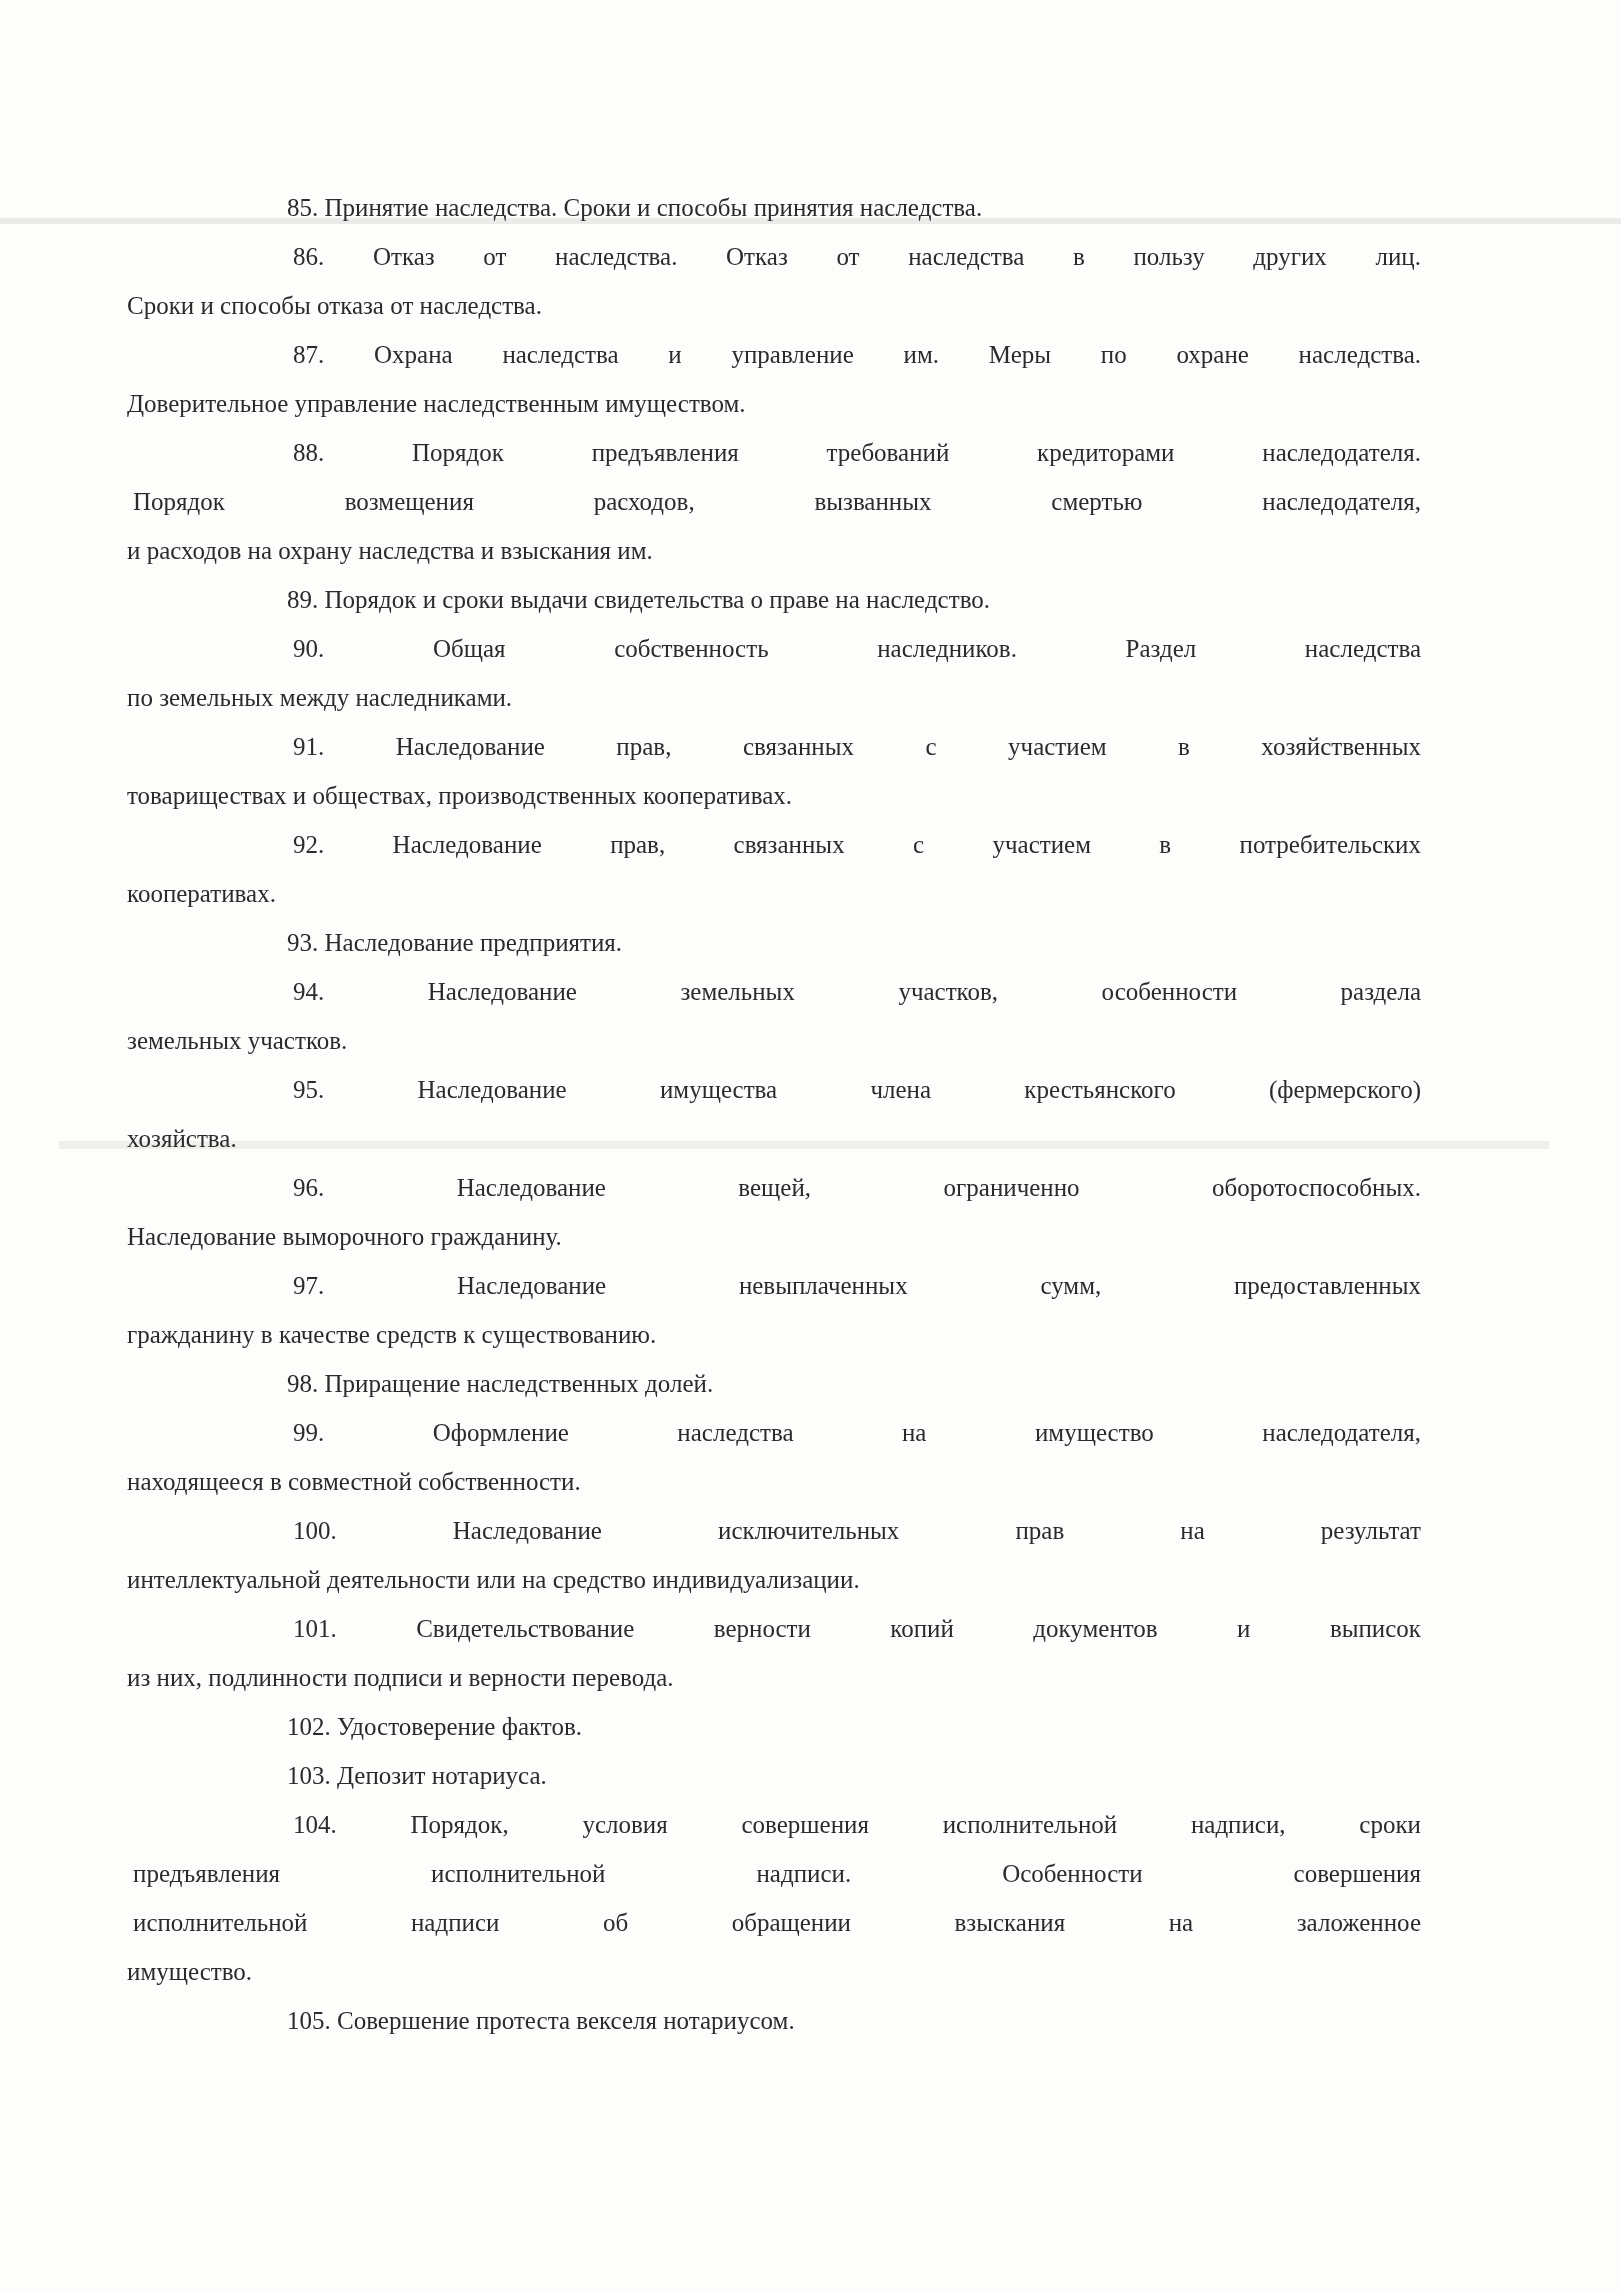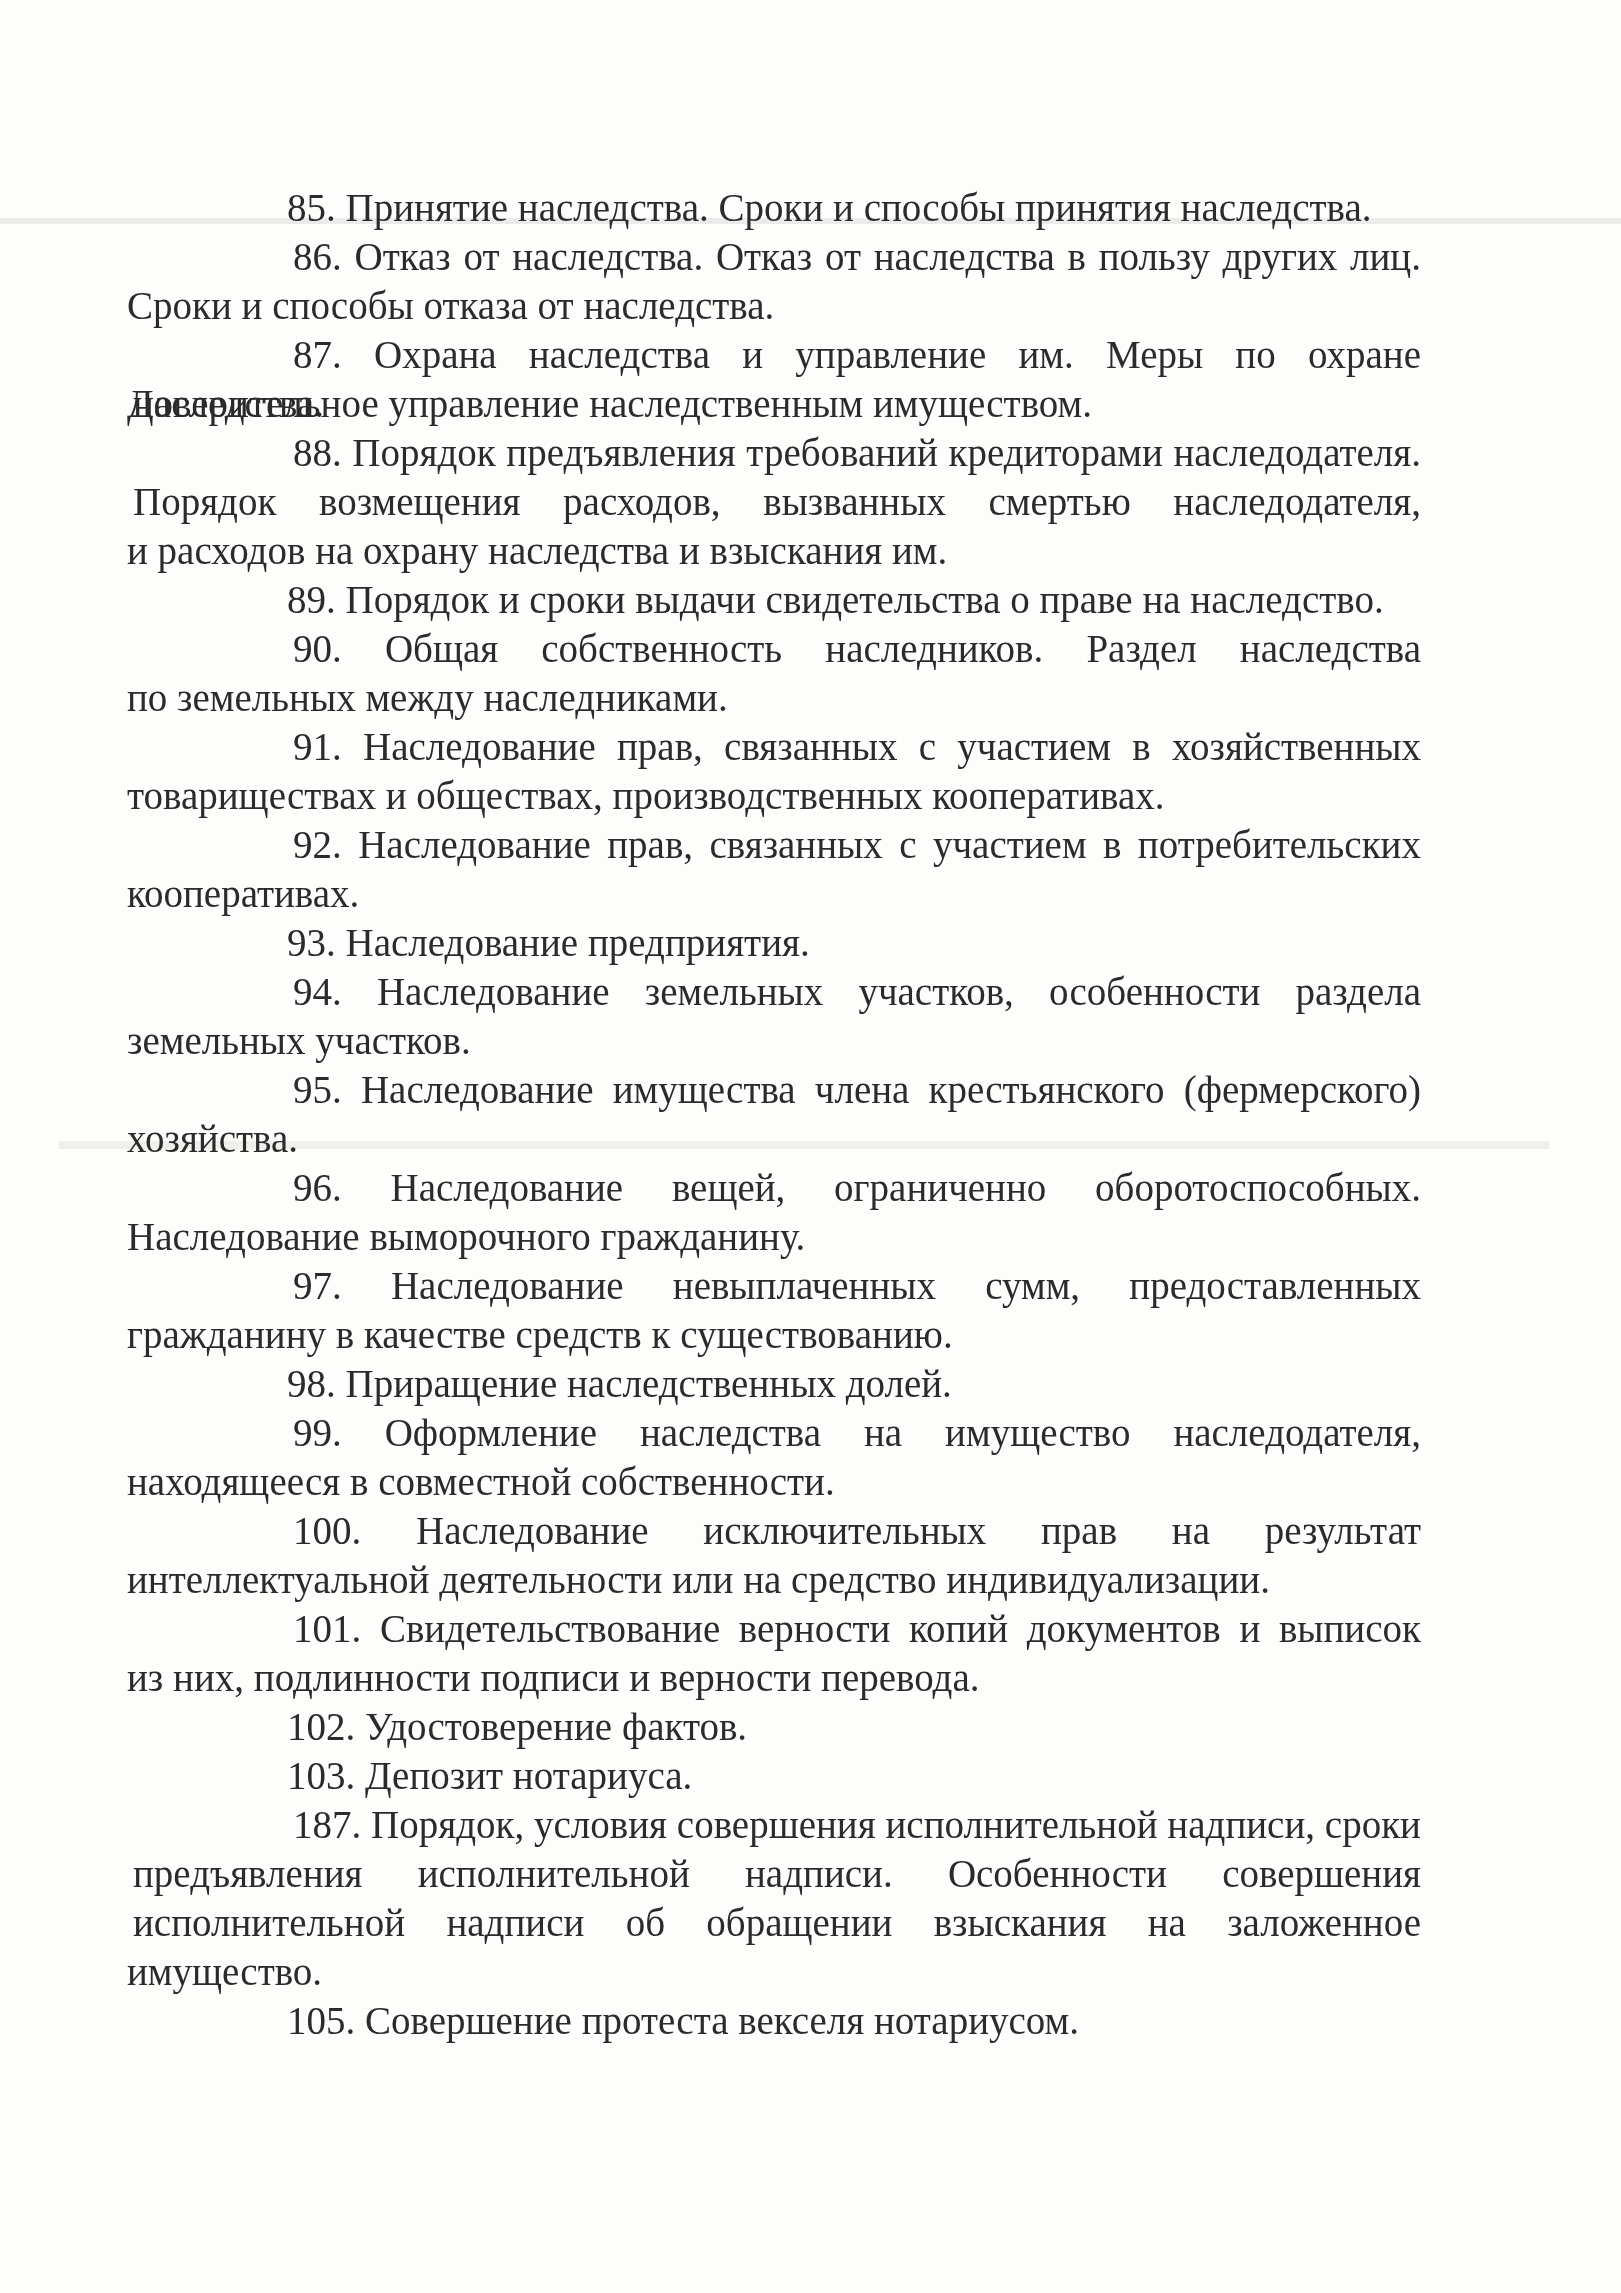--- a/index.html
+++ b/index.html
@@ -24,21 +24,21 @@
   }
   .streak-1 { top: 218px; left: 0; width: 1621px; height: 5.9px; background: #ebebe9; }
   .streak-2 { top: 1141px; left: 59px; width: 1490px; height: 7.8px; background: #efefec; }
 
   .textblock {
     position: absolute;
     top: 183px;
     left: 127px;
     width: 1294px;
     z-index: 1;
-    font-size: 39px;
+    font-size: 25px;
   }
 
   .para { margin: 0; padding: 0; }
 
   .line {
     display: block;
     height: 49px;
     line-height: 49px;
     white-space: nowrap;
     overflow: visible;
@@ -125,21 +125,21 @@
         <div class="line indent stretch">101. Свидетельствование верности копий документов и выписок</div>
         <div class="line">из них, подлинности подписи и верности перевода.</div>
       </div>
       <div class="para">
         <div class="line indent">102. Удостоверение фактов.</div>
       </div>
       <div class="para">
         <div class="line indent">103. Депозит нотариуса.</div>
       </div>
       <div class="para">
-        <div class="line indent stretch">187. Порядок, условия совершения исполнительной надписи, сроки</div>
+        <div class="line indent stretch">104. Порядок, условия совершения исполнительной надписи, сроки</div>
         <div class="line stretch">предъявления исполнительной надписи. Особенности совершения</div>
         <div class="line stretch">исполнительной надписи об обращении взыскания на заложенное</div>
         <div class="line">имущество.</div>
       </div>
       <div class="para">
         <div class="line indent">105. Совершение протеста векселя нотариусом.</div>
       </div>
     </div>
 </div>
 

